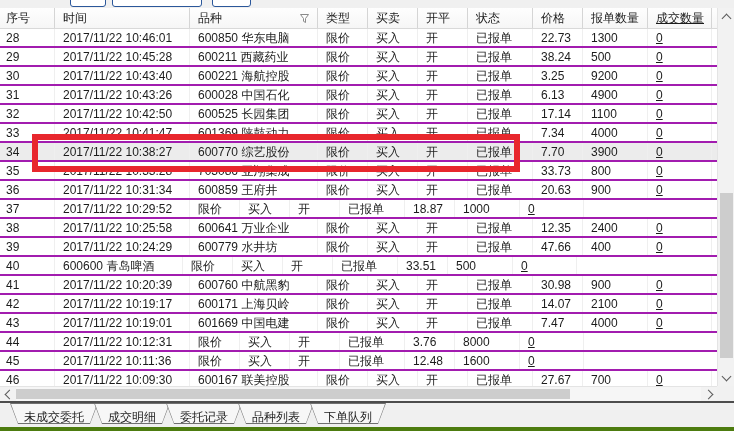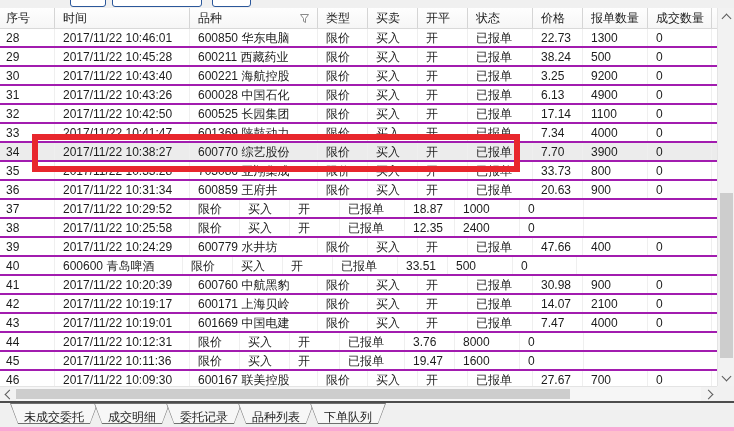--- a/index.html
+++ b/index.html
@@ -1,17 +1,17 @@
 <!DOCTYPE html>
 <html><head>
 <meta charset="utf-8">
 <style>
   html,body{margin:0;padding:0;}
   body{font-family:"Liberation Sans","DejaVu Sans",sans-serif;background:#f0f0f0;}
-  .screen{position:relative;width:734px;height:431px;overflow:hidden;background:#f9a8d4;font-size:12px;color:#1c1c1c;}
+  .screen{position:relative;width:734px;height:431px;overflow:hidden;background:#4d7c0f;font-size:12px;color:#1c1c1c;}
 
   
   .topstrip{position:absolute;left:0;top:0;width:734px;height:8px;background:#f0f0f0;border-bottom:1px solid #9a9a9a;overflow:hidden;}
   .btn-partial{position:absolute;top:-9px;height:14px;background:#ffffff;border:1px solid #2b579a;border-radius:3px;}
 
   
   .grid{position:absolute;left:0;top:8px;width:717px;height:378px;background:#ffffff;overflow:hidden;}
   .thead{display:flex;height:21px;background:linear-gradient(#fefefe,#f6f6f6);border-bottom:1px solid #d9d9d9;box-sizing:border-box;}
   .thead .cell{border-right:1px solid #d5d5d5;font-weight:normal;line-height:20px;position:relative;}
   .tbody{position:relative;height:357px;overflow:hidden;}
@@ -21,21 +21,21 @@
   .trow .cell{border-right:1px solid #efefef;}
   .c0{width:55px;padding-left:6px;}
   .c1{width:135px;}
   .c2{width:128px;}
   .c3{width:50px;}
   .c4{width:50px;}
   .c5{width:50px;}
   .c6{width:65px;}
   .c7{width:50px;}
   .c8{width:65px;}
-  .c9{width:64px;}
+  .c9{width:64px;text-decoration:underline;}
   .c10{width:5px;padding:0;border-right:none !important;}
   .funnel{position:absolute;right:7px;top:5px;}
 
   
   .redbox{position:absolute;left:32px;top:134px;width:476px;height:26px;border:6px solid #e8272d;z-index:5;}
 
   
   .vscroll{position:absolute;right:0;top:8px;width:17px;height:378px;background:#f2f2f2;border-left:1px solid #e4e4e4;box-sizing:border-box;}
   .hscroll{position:absolute;left:0;top:386px;width:717px;height:15px;background:#f6f6f6;border-top:1px solid #e4e4e4;box-sizing:border-box;}
   .sb-btn{position:absolute;display:flex;align-items:center;justify-content:center;background:#f2f2f2;}
@@ -213,20 +213,21 @@
           <div class="cell c5">开</div>
           <div class="cell c6">已报单</div>
           <div class="cell c7">18.87</div>
           <div class="cell c8">1000</div>
           <div class="cell c9">0</div>
           <div class="cell c10"></div>
         </div>
         <div class="trow">
           <div class="cell c0">38</div>
           <div class="cell c1">2017/11/22 10:25:58</div>
+          <div class="cell c2">600641 万业企业</div>
           <div class="cell c3">限价</div>
           <div class="cell c4">买入</div>
           <div class="cell c5">开</div>
           <div class="cell c6">已报单</div>
           <div class="cell c7">12.35</div>
           <div class="cell c8">2400</div>
           <div class="cell c9">0</div>
           <div class="cell c10"></div>
         </div>
         <div class="trow">
@@ -305,21 +306,21 @@
           <div class="cell c9">0</div>
           <div class="cell c10"></div>
         </div>
         <div class="trow">
           <div class="cell c0">45</div>
           <div class="cell c1">2017/11/22 10:11:36</div>
           <div class="cell c3">限价</div>
           <div class="cell c4">买入</div>
           <div class="cell c5">开</div>
           <div class="cell c6">已报单</div>
-          <div class="cell c7">19.47</div>
+          <div class="cell c7">12.48</div>
           <div class="cell c8">1600</div>
           <div class="cell c9">0</div>
           <div class="cell c10"></div>
         </div>
         <div class="trow">
           <div class="cell c0">46</div>
           <div class="cell c1">2017/11/22 10:09:30</div>
           <div class="cell c2">600167 联美控股</div>
           <div class="cell c3">限价</div>
           <div class="cell c4">买入</div>

